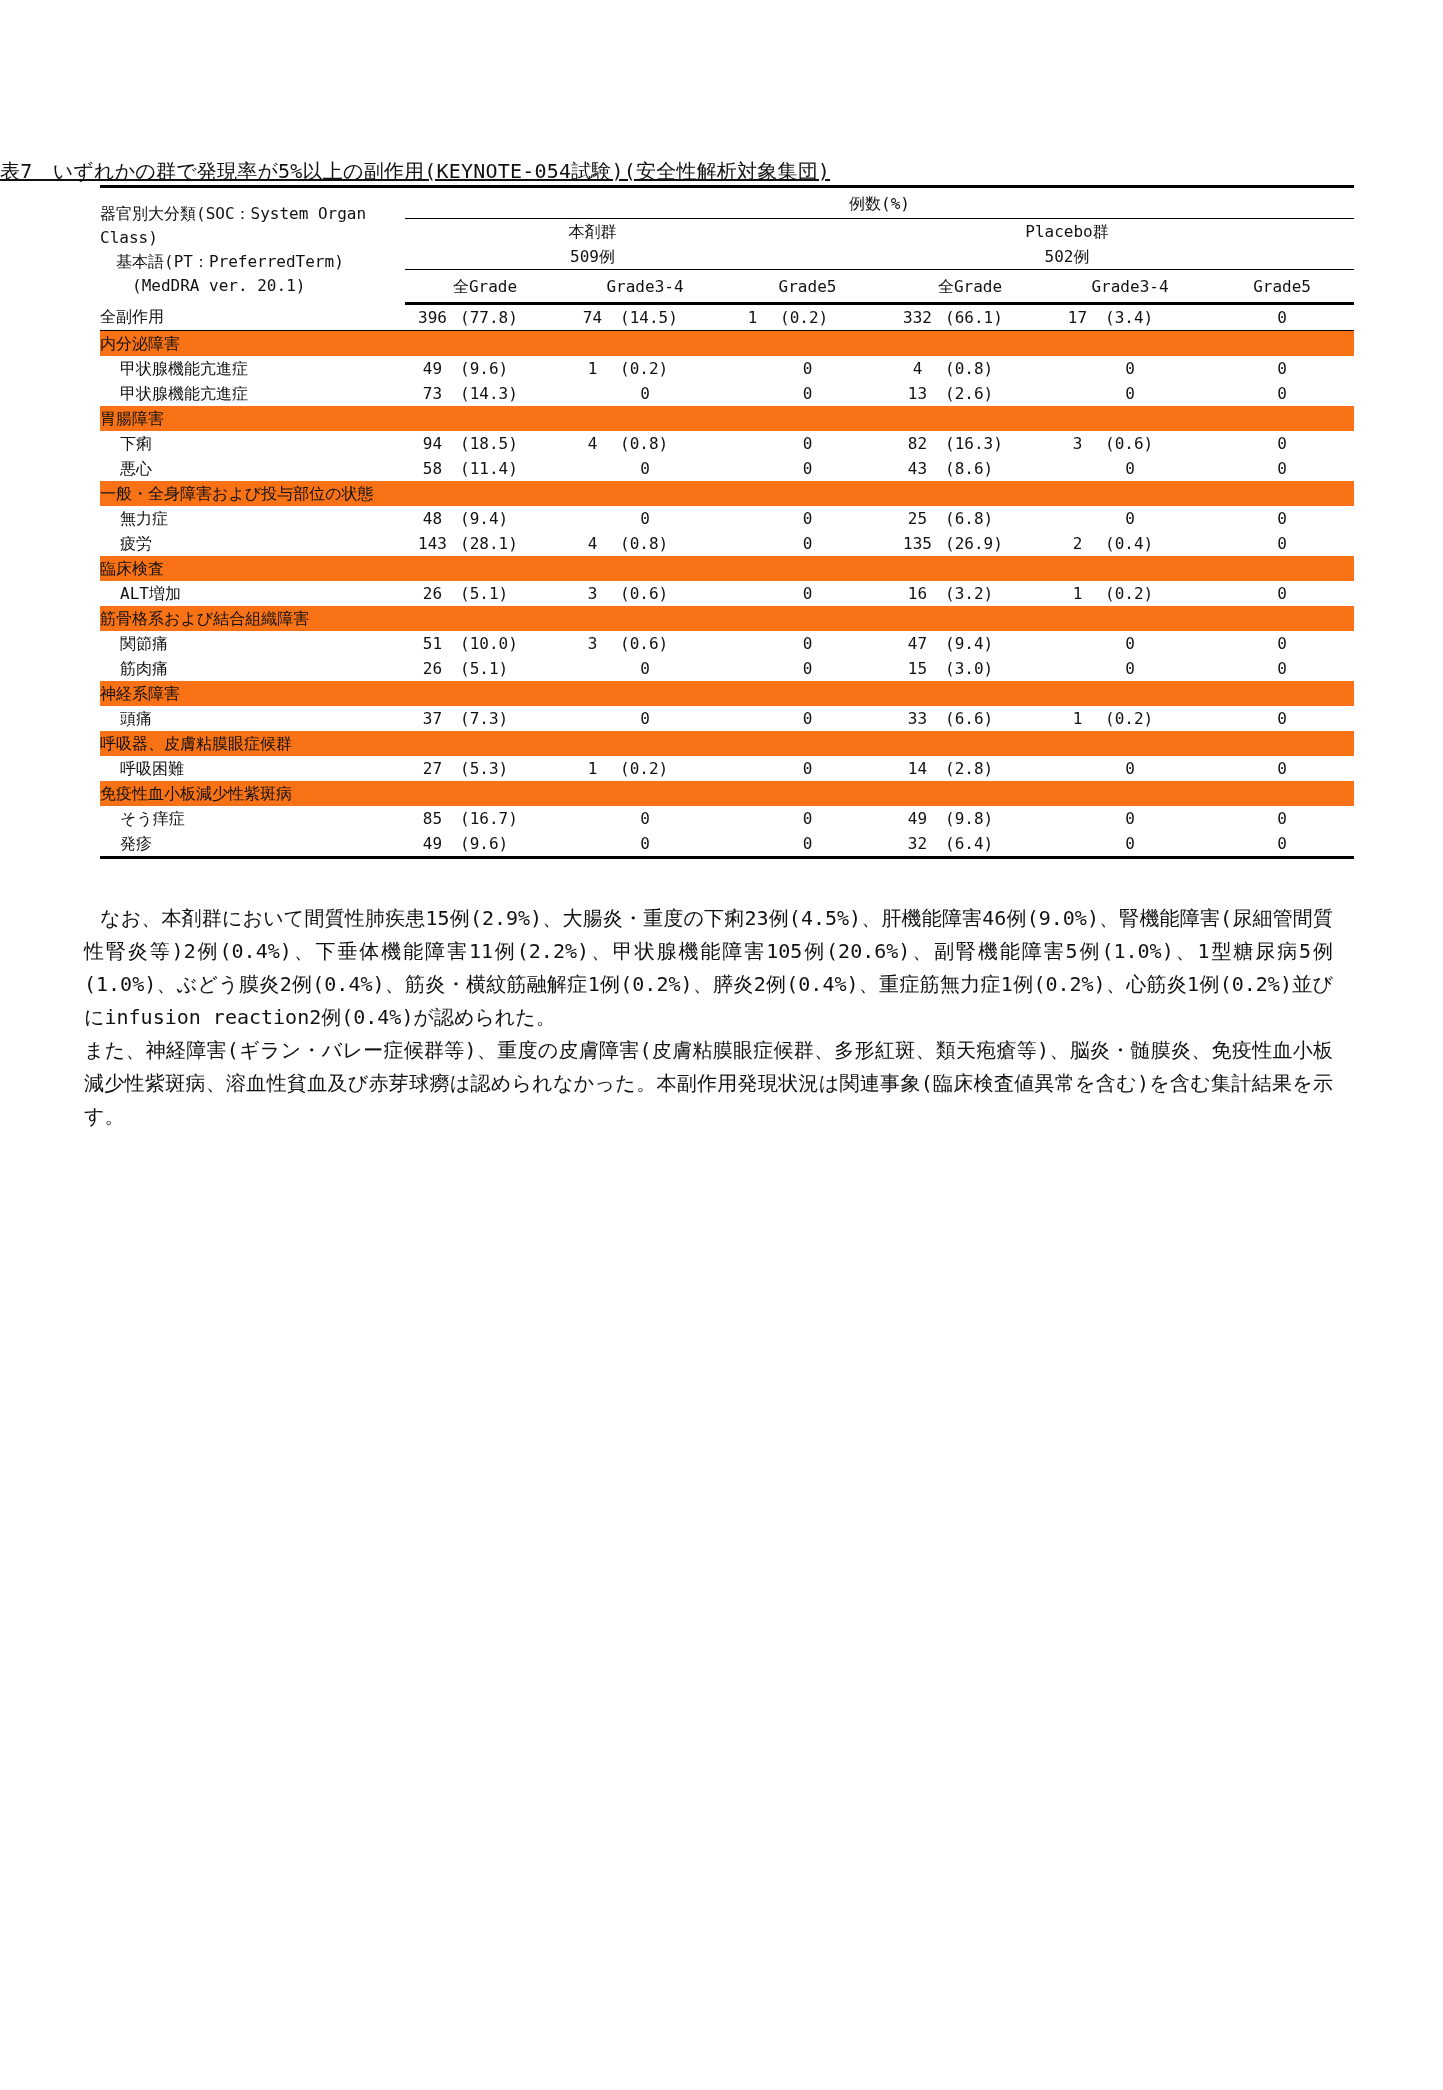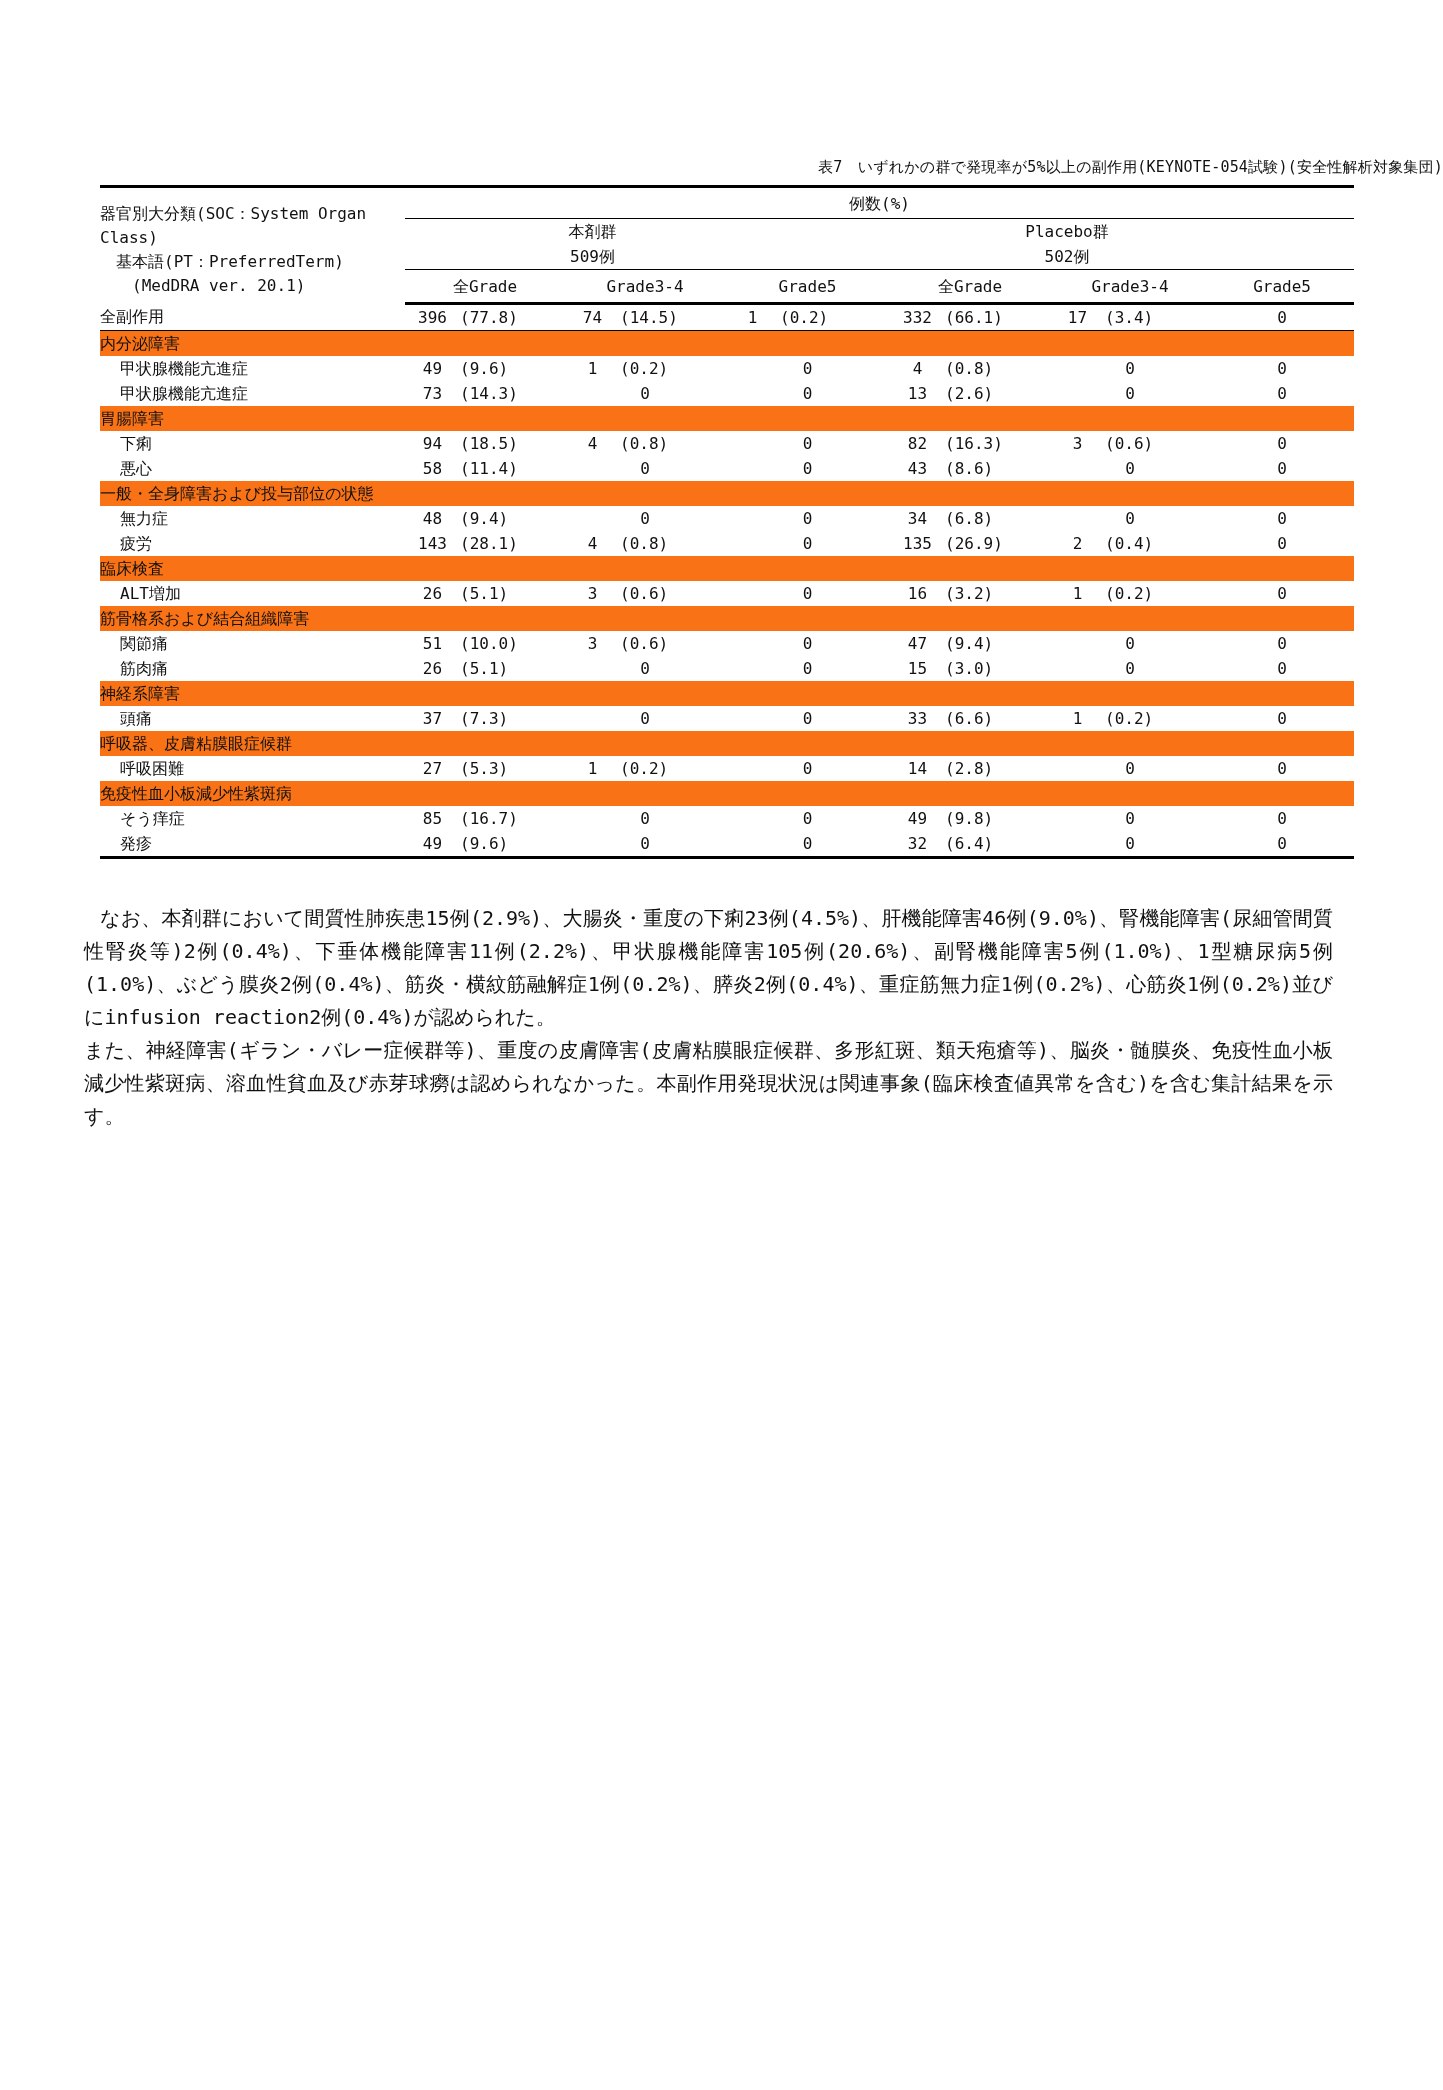--- a/index.html
+++ b/index.html
@@ -1,18 +1,18 @@
 <!DOCTYPE html>
 <html><head>
 <meta charset="utf-8">
 <style>
   html, body { margin: 0; padding: 0; background: #ffffff; }
   body { width: 1443px; height: 2090px; position: relative; font-family: "DejaVu Sans Mono", "Liberation Mono", monospace; color: #111; }
   .page { position: absolute; left: 0; top: 0; width: 1443px; height: 2090px; }
-  .caption { position: absolute; top: 158px; left: 0; width: 1443px; text-align: right; font-size: 15px; letter-spacing: 0.2px; }
+  .caption { position: absolute; top: 158px; left: 0; width: 1443px; text-align: left; font-size: 20px; letter-spacing: 0.2px; text-decoration: underline; }
   table.ae { position: absolute; left: 100px; top: 185px; width: 1249px; border-collapse: collapse; font-size: 16px; table-layout: fixed; }
   table.ae td { padding: 0; height: 25px; line-height: 25px; white-space: nowrap; }
   .hdr-top td { border-top: 3px solid #000; }
   .hdr-label { vertical-align: top; line-height: 24px !important; padding-top: 14px !important; }
   .hdr-label div { white-space: nowrap; }
   .c { text-align: center; }
   .line-under { border-bottom: 1px solid #000; }
   .hdr-bottom td { border-bottom: 3px solid #000; }
   .total-row td { border-bottom: 1px solid #000; }
   .soc td { background: #f97316; }
@@ -139,21 +139,21 @@
         </tr>
         <tr class="soc">
           <td colspan="12">一般・全身障害および投与部位の状態</td>
         </tr>
         <tr>
           <td class="pt-name">無力症</td>
           <td class="num" colspan="1">48</td>
           <td class="pct" colspan="1">(9.4)</td>
           <td class="c" colspan="2">0</td>
           <td class="c" colspan="2">0</td>
-          <td class="num" colspan="1">34</td>
+          <td class="num" colspan="1">25</td>
           <td class="pct" colspan="1">(6.8)</td>
           <td class="c" colspan="2">0</td>
           <td class="c" colspan="1">0</td>
         </tr>
         <tr>
           <td class="pt-name">疲労</td>
           <td class="num" colspan="1">143</td>
           <td class="pct" colspan="1">(28.1)</td>
           <td class="num" colspan="1">4</td>
           <td class="pct" colspan="1">(0.8)</td>

